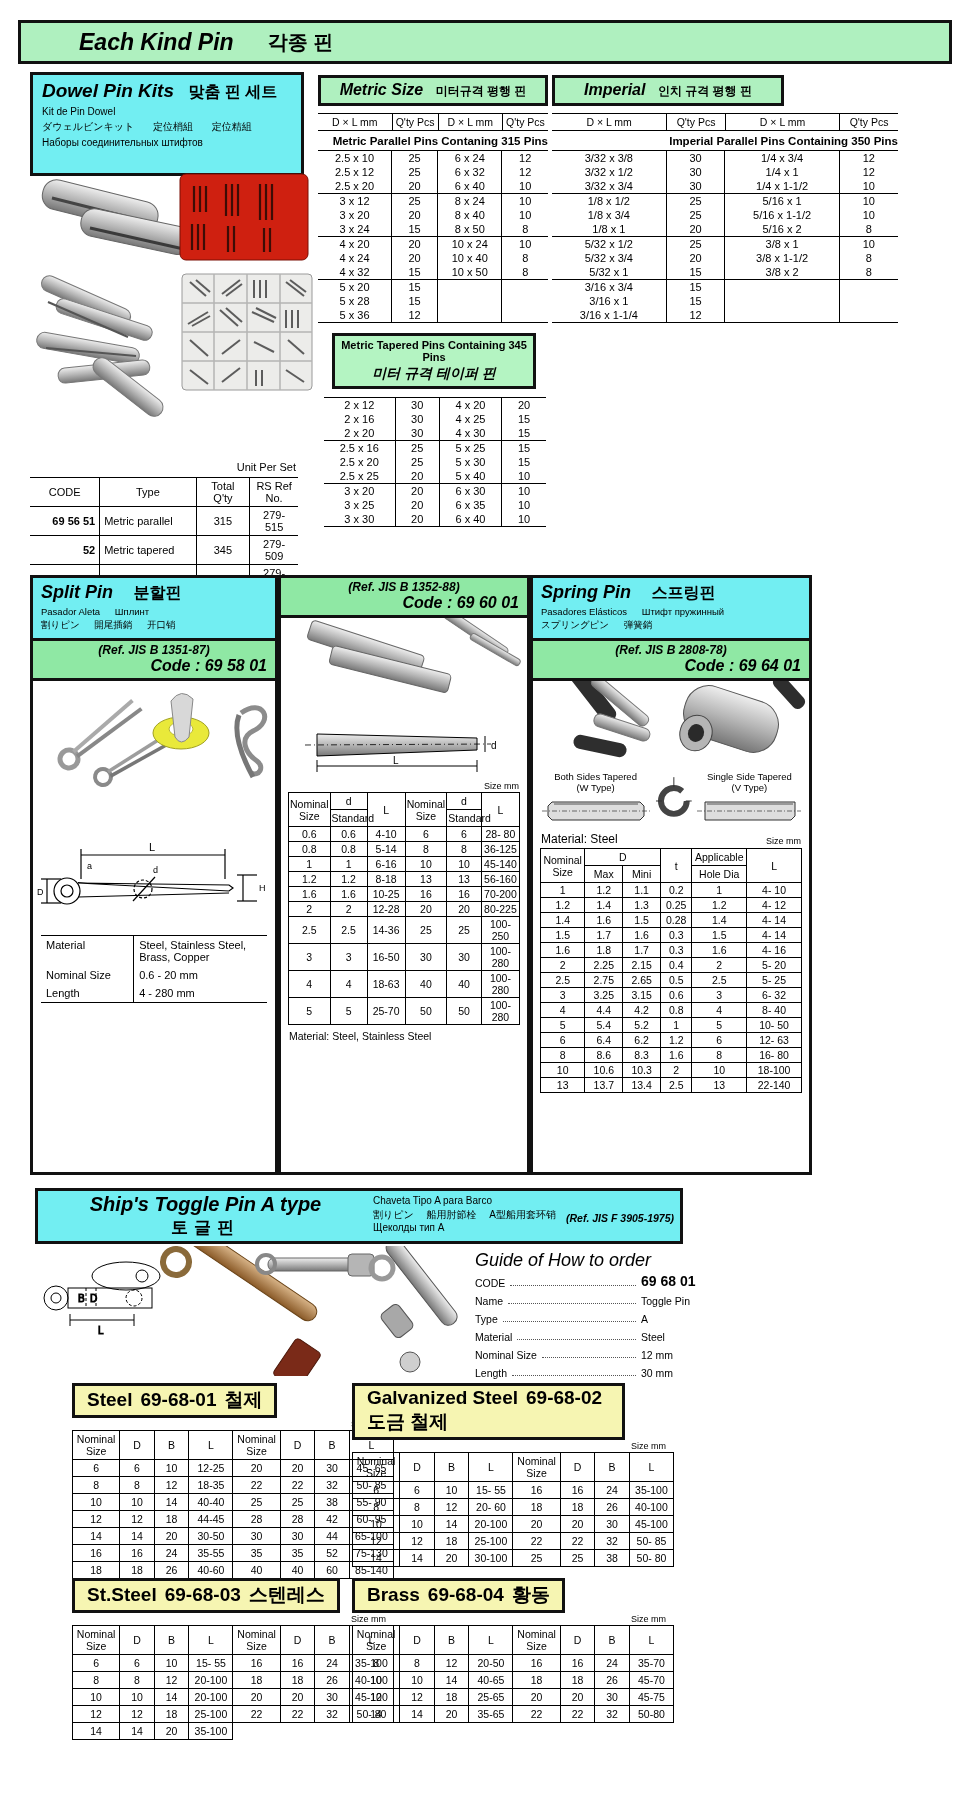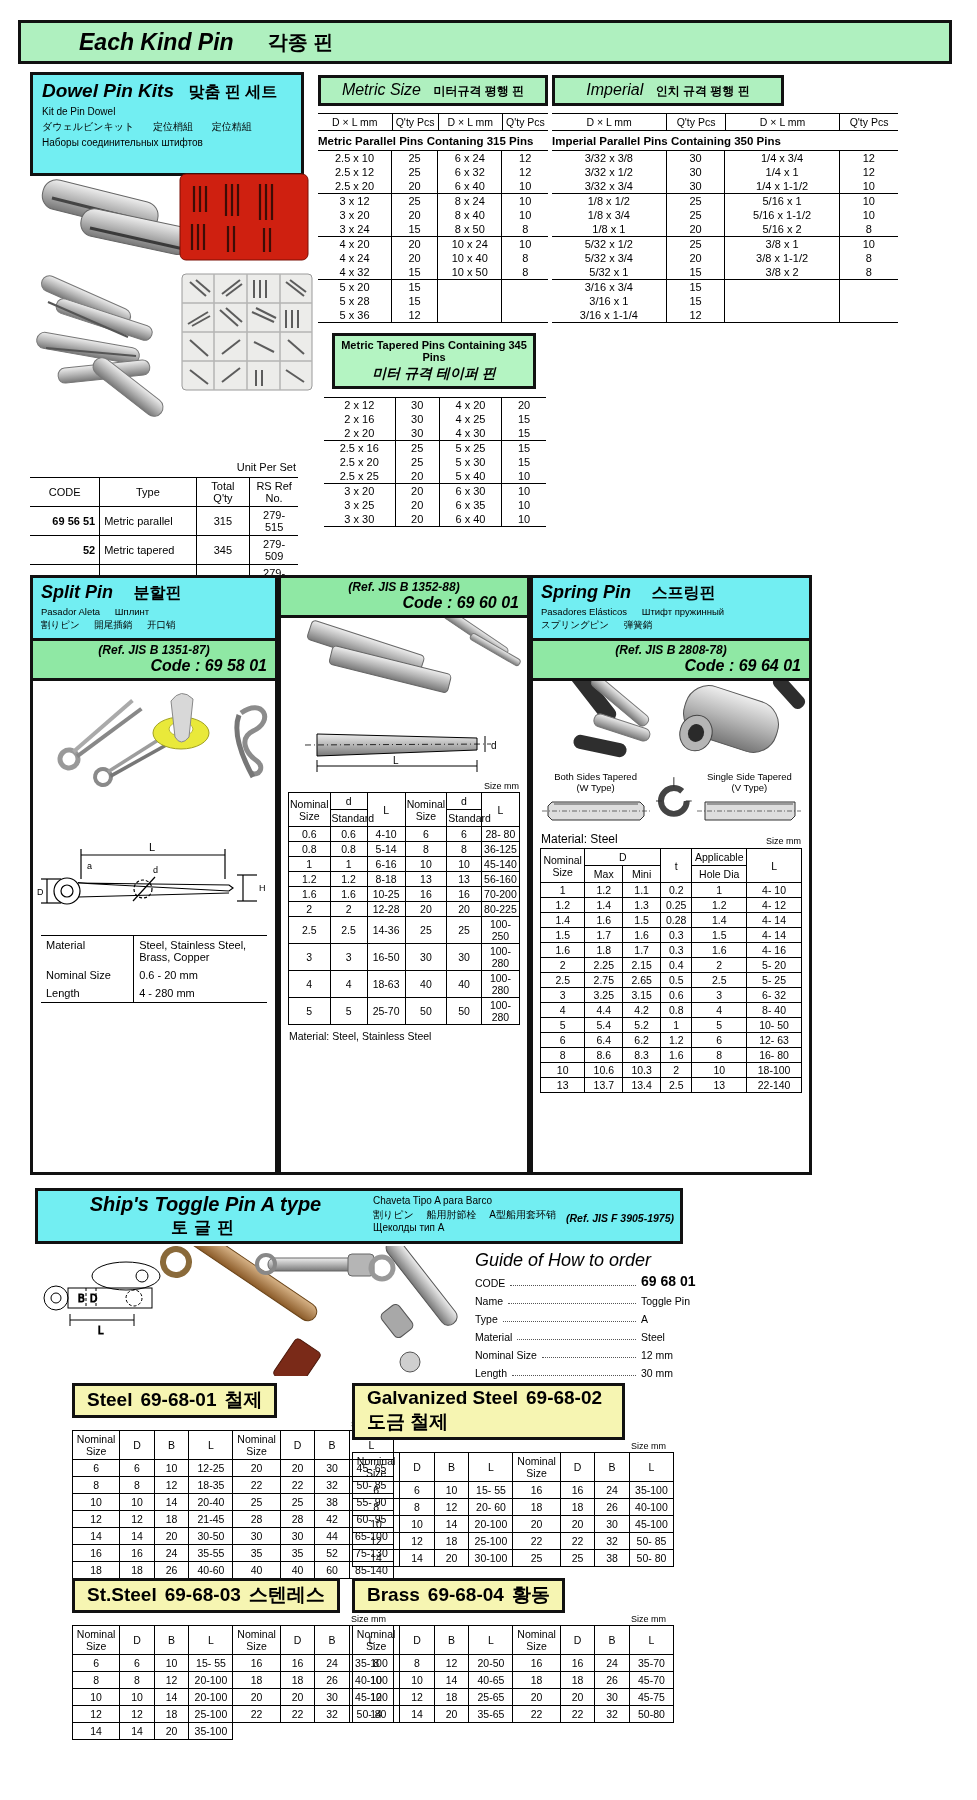--- a/index.html
+++ b/index.html
@@ -15,26 +15,26 @@
 
   
   .dowel-box{left:30px;top:72px;width:250px;height:88px;background:#72eef2;border:3px solid #111;padding:5px 9px;}
   .dowel-box .t-en{font-size:19px;font-weight:bold;font-style:italic;}
   .dowel-box .t-ko{font-size:16px;font-weight:bold;margin-left:10px;}
   .dowel-sub{font-size:10px;margin-top:3px;}
   .dowel-sub span{margin-right:16px;}
 
   
   .hdr-box{border:3px solid #111;background:#aff0bf;text-align:center;padding:3px 0;}
-  .hdr-box .t-en{font-size:16px;font-weight:normal;font-style:italic;}
+  .hdr-box .t-en{font-size:16px;font-weight:bold;font-style:italic;}
   .hdr-box .t-ko{font-size:12px;font-weight:bold;margin-left:8px;}
   .pin-head{display:flex;border-top:1.5px solid #000;border-bottom:1.5px solid #000;font-size:10.5px;margin-top:7px;}
   .pin-head span{padding:2px 0;text-align:center;box-sizing:border-box;}
   .pin-head span+span{border-left:1px solid #000;}
-  .pin-sub{font-size:11.5px;font-weight:bold;text-align:left;padding:4px 0 3px;}
+  .pin-sub{font-size:11.5px;font-weight:bold;text-align:right;padding:4px 0 3px;}
   table.pin-table{width:100%;border-collapse:collapse;border-top:1.5px solid #000;font-size:11px;table-layout:fixed;}
   table.pin-table td{text-align:center;padding:1px 0;white-space:pre-line;}
   table.pin-table td+td{border-left:1px solid #000;}
   table.pin-table tr.gend td{border-bottom:1.5px solid #000;}
 
   .c1{width:32%}.c2{width:20%}.c3{width:28%}.c4{width:20%}
   .i1{width:33%}.i2{width:17%}.i3{width:33%}.i4{width:17%}
 
   .tapered-box{margin:10px 0 0 14px;width:194px;border:3px solid #111;background:#b4f4c2;text-align:center;padding:3px 2px;}
   .tapered-box .l1{font-size:11px;font-weight:bold;}
@@ -1084,31 +1084,31 @@
             <td>18-35</td>
             <td>22</td>
             <td>22</td>
             <td>32</td>
             <td>50- 85</td>
           </tr>
           <tr>
             <td>10</td>
             <td>10</td>
             <td>14</td>
-            <td>20-40</td>
+            <td>40-40</td>
             <td>25</td>
             <td>25</td>
             <td>38</td>
             <td>55- 90</td>
           </tr>
           <tr>
             <td>12</td>
             <td>12</td>
             <td>18</td>
-            <td>21-45</td>
+            <td>44-45</td>
             <td>28</td>
             <td>28</td>
             <td>42</td>
             <td>60- 95</td>
           </tr>
           <tr>
             <td>14</td>
             <td>14</td>
             <td>20</td>
             <td>30-50</td>

